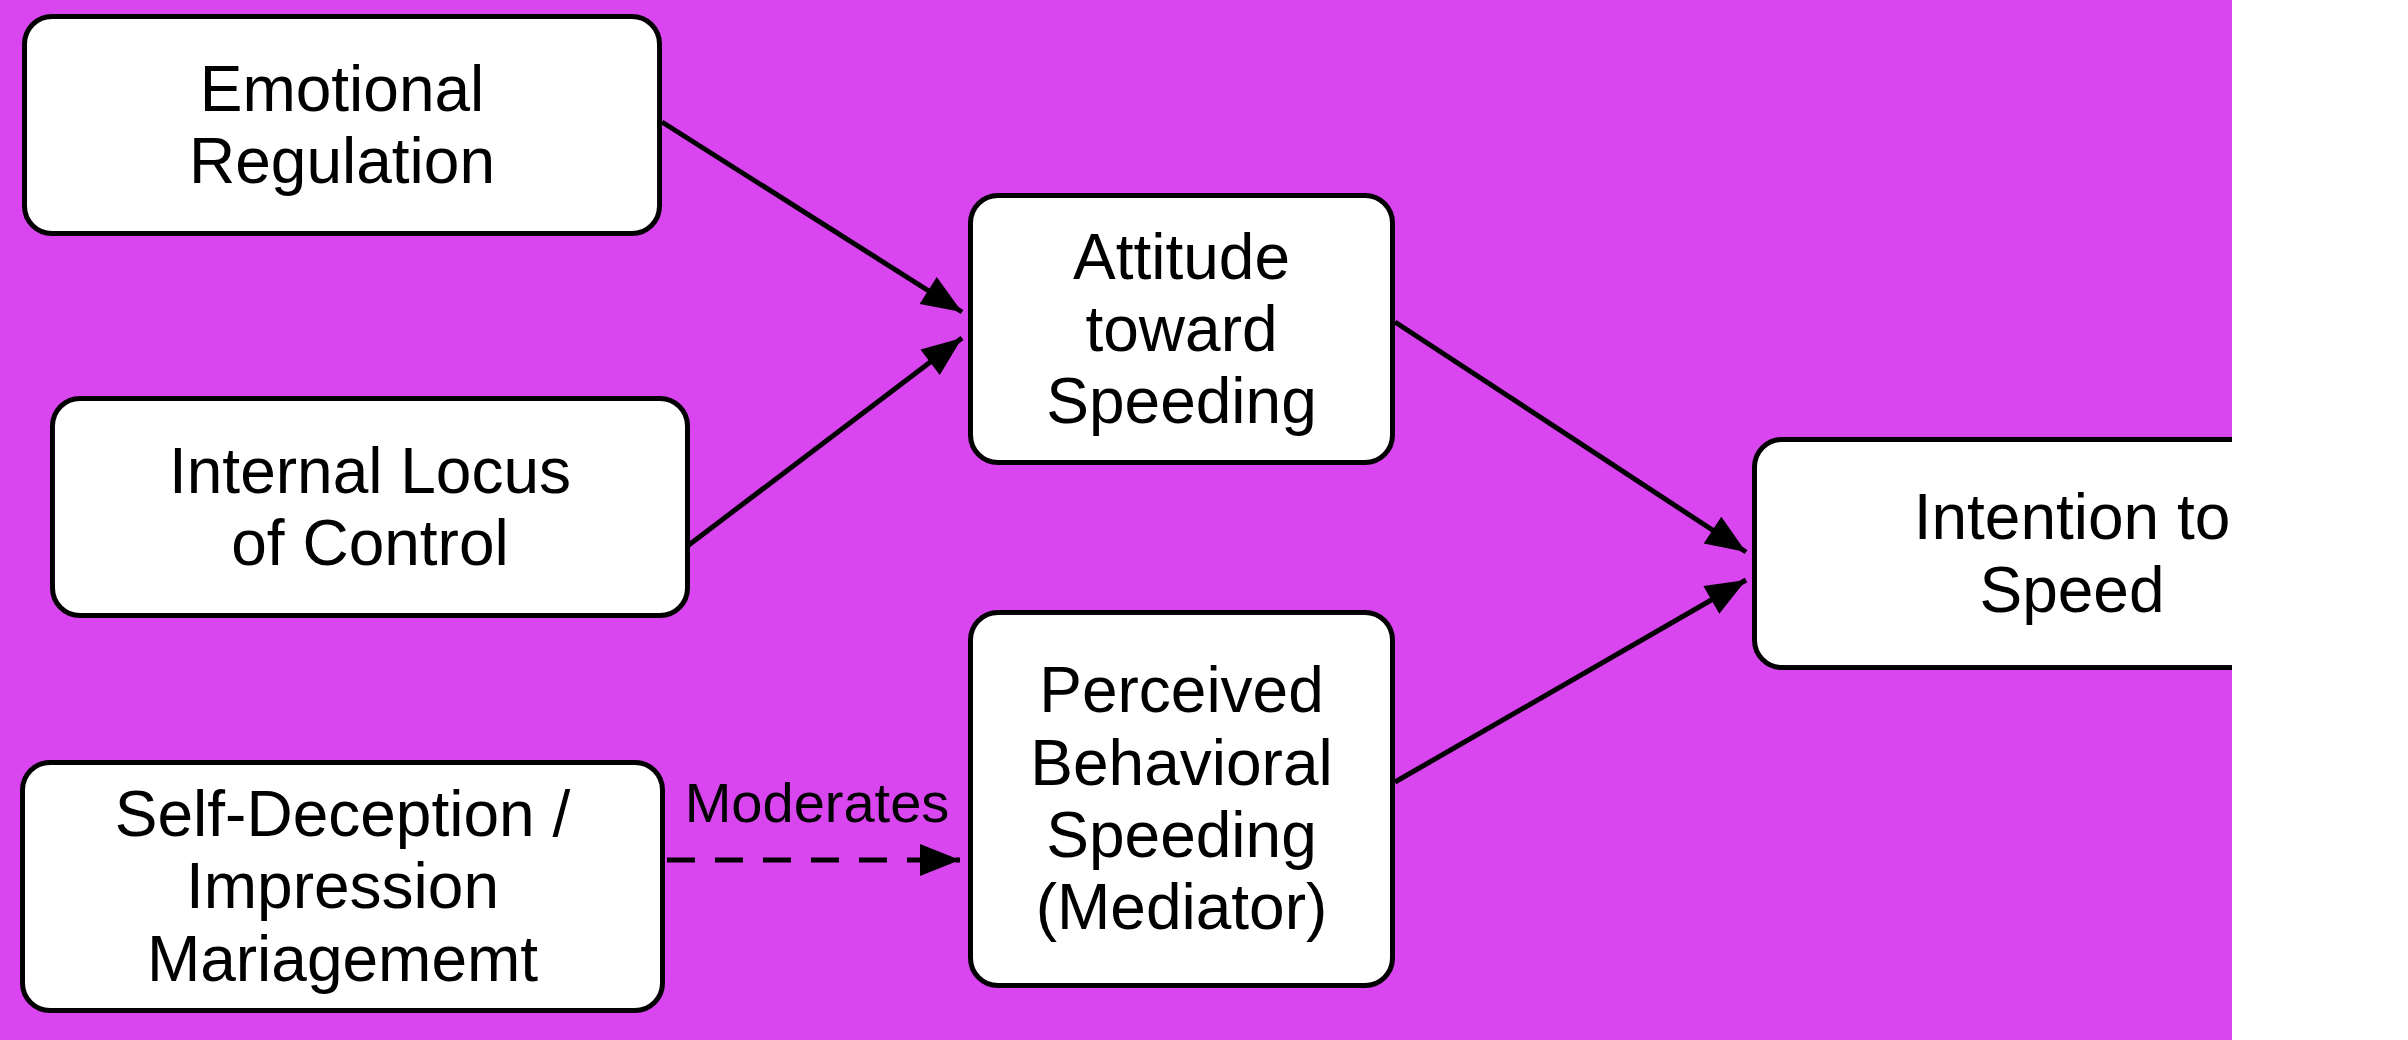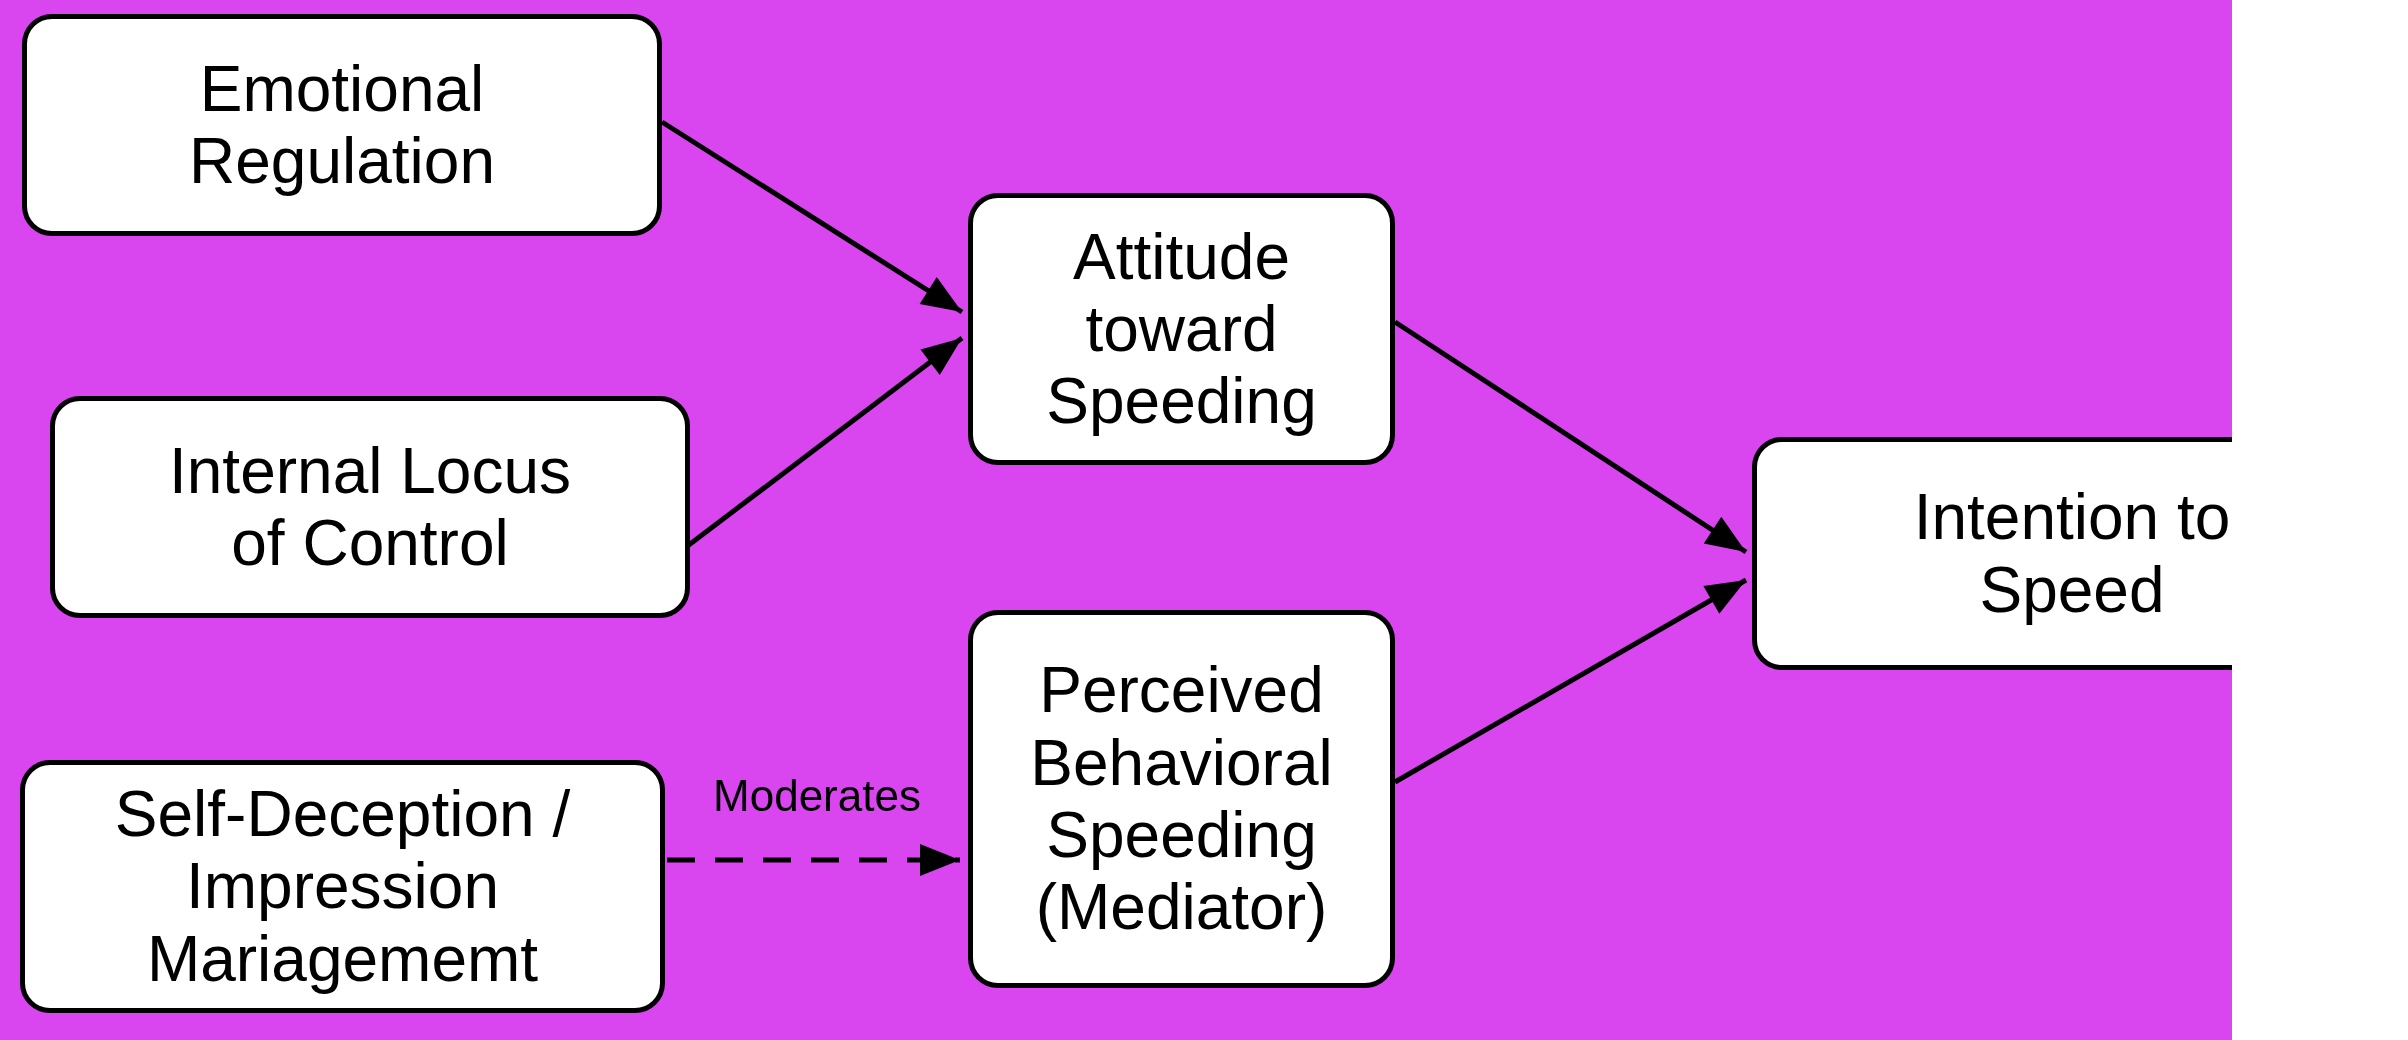--- a/index.html
+++ b/index.html
@@ -37,21 +37,21 @@
   }
   .node-label {
     white-space: pre-line;
     font-size: 64px;
     line-height: 1.13;
     color: #000000;
   }
   .edge-label {
     position: absolute;
     text-align: center;
-    font-size: 44px;
+    font-size: 56px;
     line-height: 1.1;
     color: #000000;
   }
 </style>
 </head>
 <body>
 
 <div class="canvas">
 
   <svg class="edges-svg" viewBox="0 0 2408 1040" xmlns="http://www.w3.org/2000/svg">

